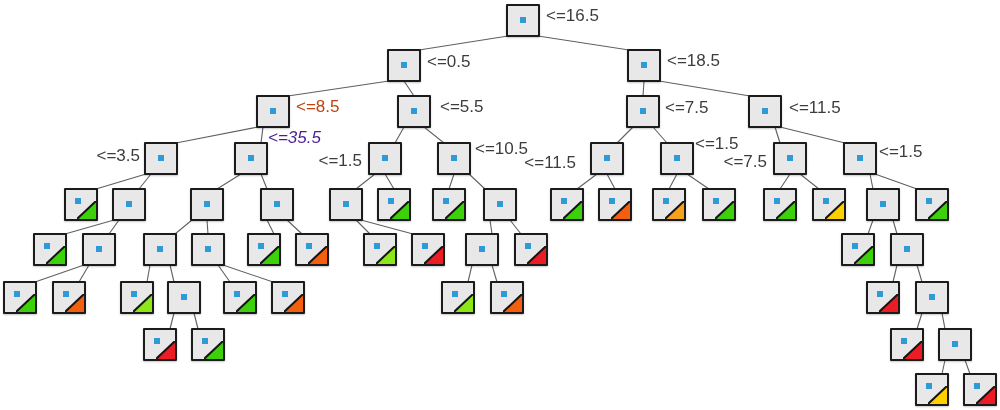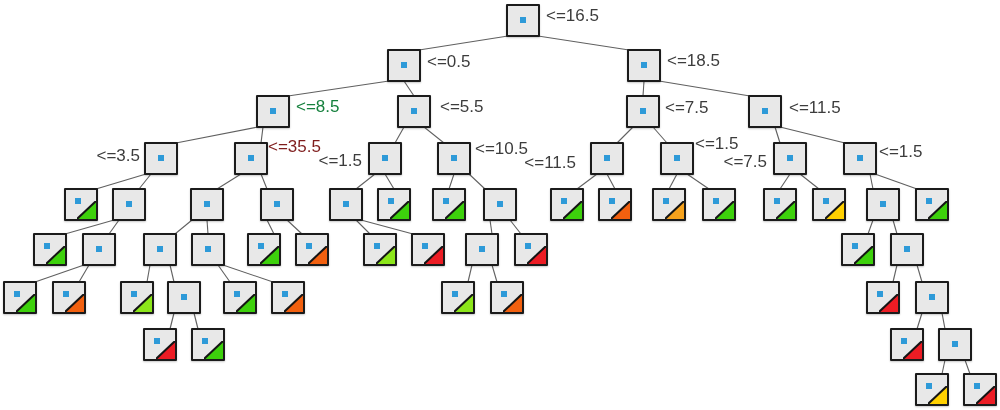--- a/index.html
+++ b/index.html
@@ -86,41 +86,41 @@
       <span class="dot" style="background: rgb(46, 154, 216);"></span>
     </div>
     <div class="lbl" style="left: 427px; top: 52px; color: rgb(60, 60, 60);">&lt;=0.5</div>
     <div class="node" style="left: 627px; top: 49px; background: rgb(232, 232, 232); border-color: rgb(27, 27, 27);">
       <span class="dot" style="background: rgb(46, 154, 216);"></span>
     </div>
     <div class="lbl" style="left: 667px; top: 51px; color: rgb(60, 60, 60);">&lt;=18.5</div>
     <div class="node" style="left: 256px; top: 95px; background: rgb(232, 232, 232); border-color: rgb(27, 27, 27);">
       <span class="dot" style="background: rgb(46, 154, 216);"></span>
     </div>
-    <div class="lbl" style="left: 296px; top: 97px; color: #15803d;">&lt;=8.5</div>
+    <div class="lbl" style="left: 296px; top: 97px; color: #c2410c;">&lt;=8.5</div>
     <div class="node" style="left: 397px; top: 95px; background: rgb(232, 232, 232); border-color: rgb(27, 27, 27);">
       <span class="dot" style="background: rgb(46, 154, 216);"></span>
     </div>
     <div class="lbl" style="left: 440px; top: 97px; color: rgb(60, 60, 60);">&lt;=5.5</div>
     <div class="node" style="left: 626px; top: 95px; background: rgb(232, 232, 232); border-color: rgb(27, 27, 27);">
       <span class="dot" style="background: rgb(46, 154, 216);"></span>
     </div>
     <div class="lbl" style="left: 665px; top: 98px; color: rgb(60, 60, 60);">&lt;=7.5</div>
     <div class="node" style="left: 748px; top: 95px; background: rgb(232, 232, 232); border-color: rgb(27, 27, 27);">
       <span class="dot" style="background: rgb(46, 154, 216);"></span>
     </div>
     <div class="lbl" style="left: 789px; top: 98px; color: rgb(60, 60, 60);">&lt;=11.5</div>
     <div class="node" style="left: 144px; top: 142px; background: rgb(232, 232, 232); border-color: rgb(27, 27, 27);">
       <span class="dot" style="background: rgb(46, 154, 216);"></span>
     </div>
     <div class="lbl lbl-end" style="left: 140px; top: 146px; color: rgb(60, 60, 60);">&lt;=3.5</div>
     <div class="node" style="left: 234px; top: 142px; background: rgb(232, 232, 232); border-color: rgb(27, 27, 27);">
       <span class="dot" style="background: rgb(46, 154, 216);"></span>
     </div>
-    <div class="lbl" style="left: 268px; top: 137px; color: #7f1d1d;">&lt;=35.5</div>
+    <div class="lbl" style="left: 268px; top: 128px; color: #4c1d95; font-style: italic;">&lt;=35.5</div>
     <div class="node" style="left: 368px; top: 142px; background: rgb(232, 232, 232); border-color: rgb(27, 27, 27);">
       <span class="dot" style="background: rgb(46, 154, 216);"></span>
     </div>
     <div class="lbl lbl-end" style="left: 362px; top: 151px; color: rgb(60, 60, 60);">&lt;=1.5</div>
     <div class="node" style="left: 437px; top: 142px; background: rgb(232, 232, 232); border-color: rgb(27, 27, 27);">
       <span class="dot" style="background: rgb(46, 154, 216);"></span>
     </div>
     <div class="lbl" style="left: 475px; top: 139px; color: rgb(60, 60, 60);">&lt;=10.5</div>
     <div class="node" style="left: 590px; top: 142px; background: rgb(232, 232, 232); border-color: rgb(27, 27, 27);">
       <span class="dot" style="background: rgb(46, 154, 216);"></span>

